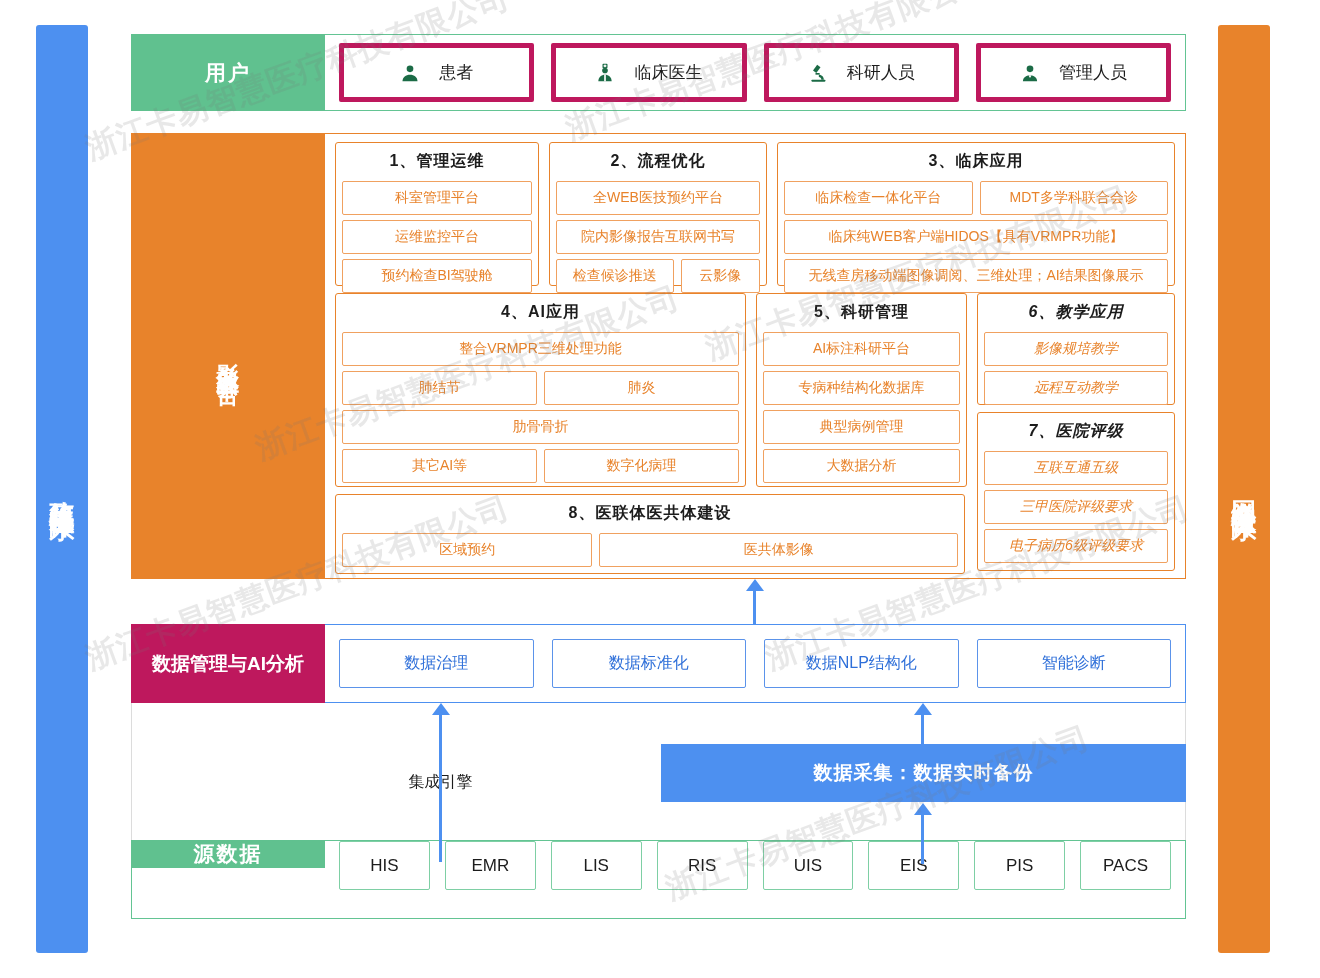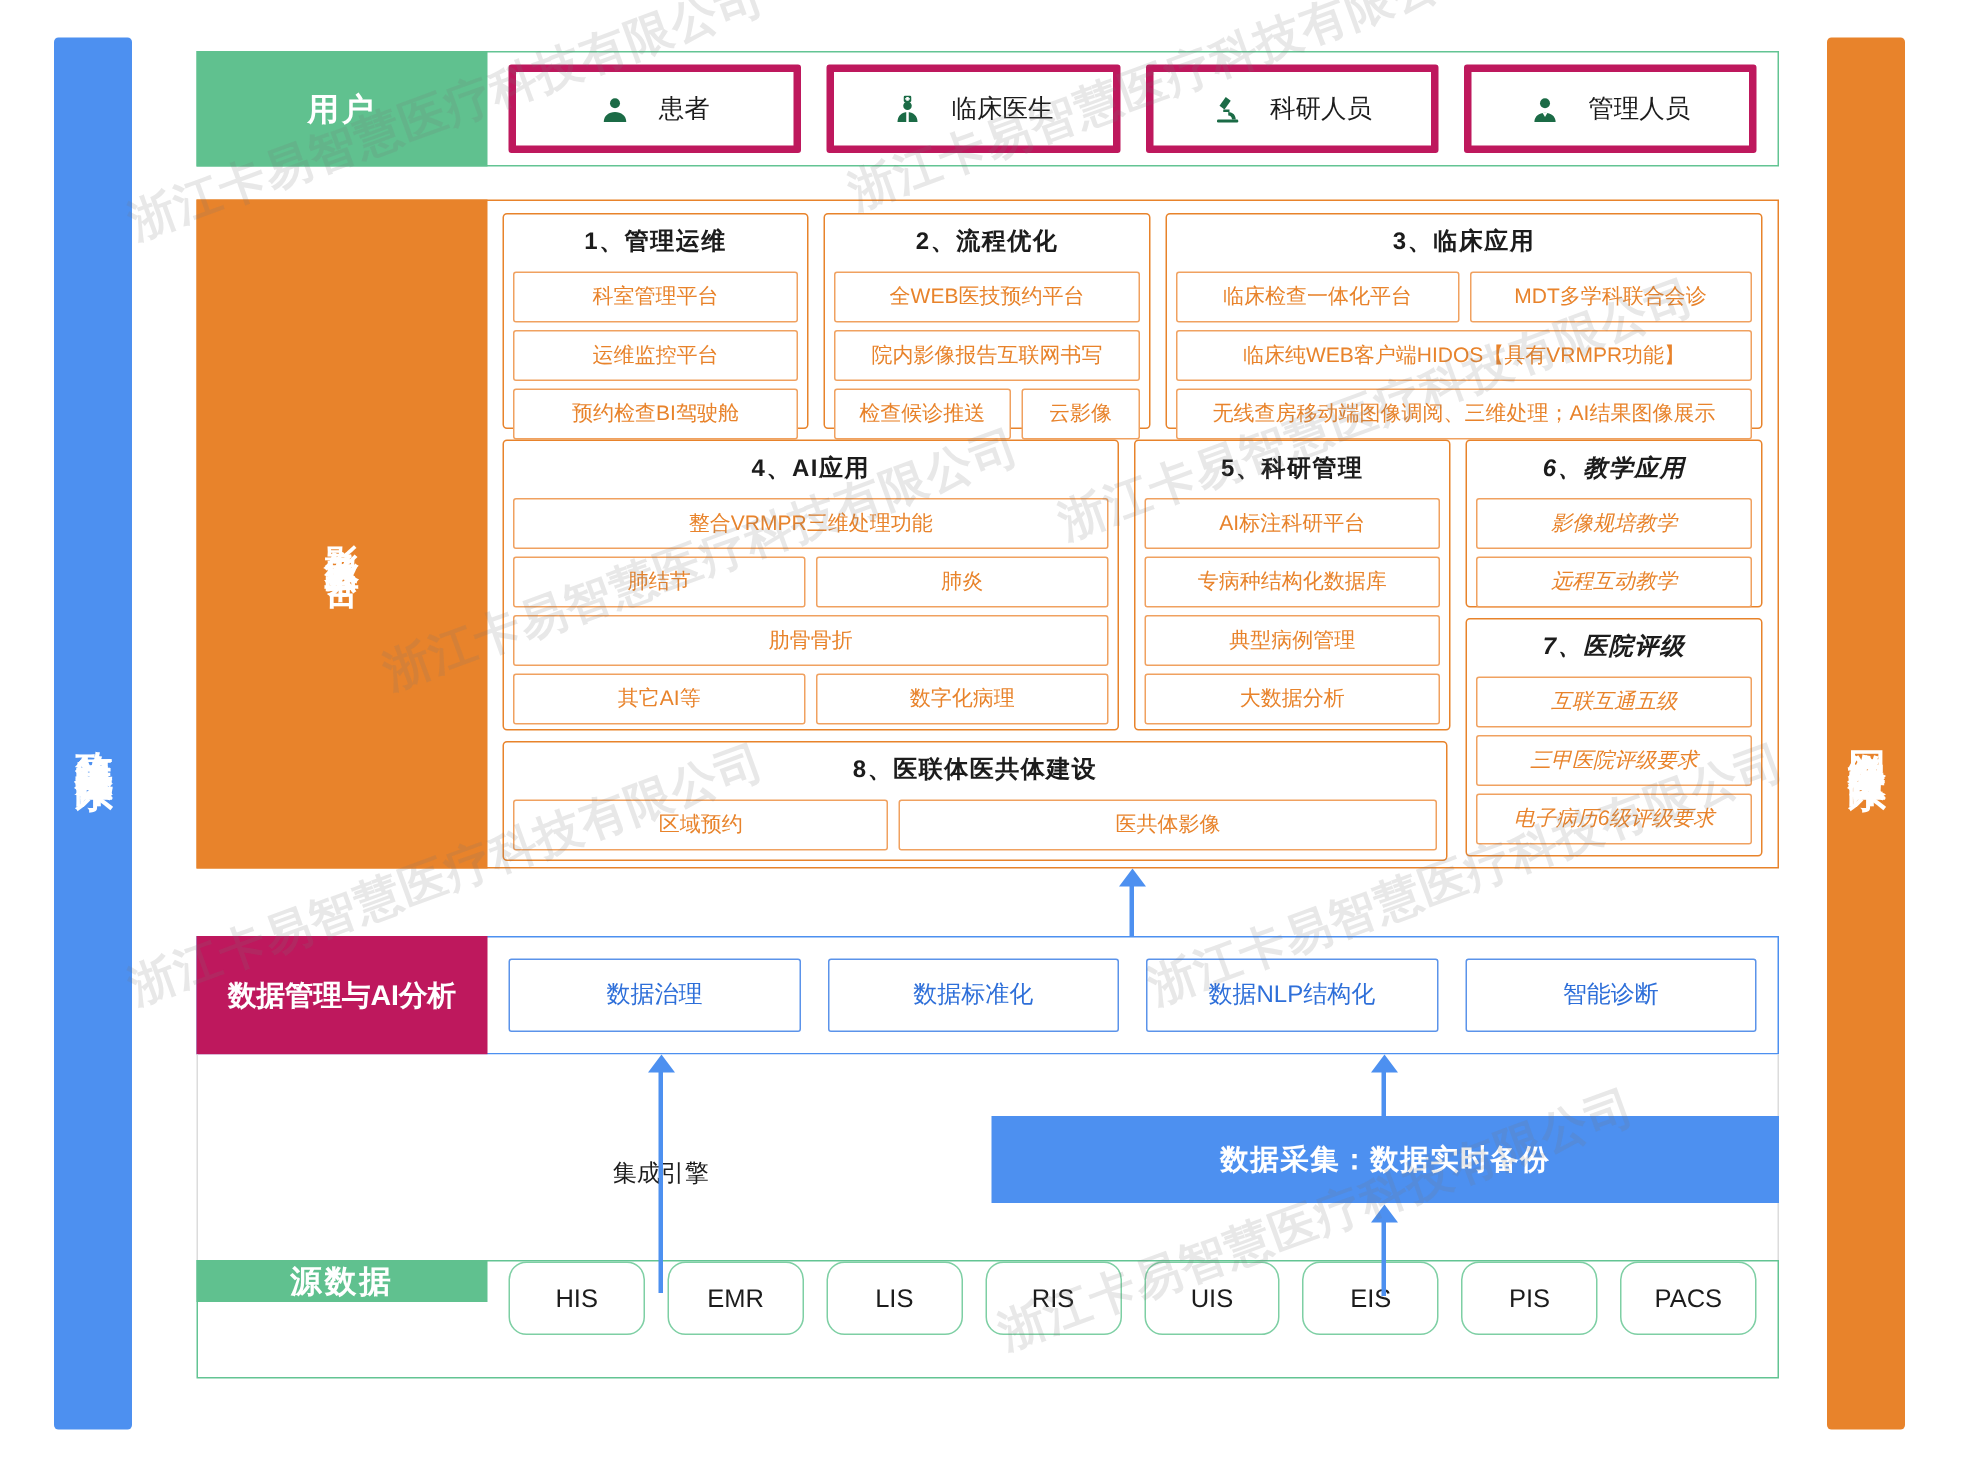--- a/index.html
+++ b/index.html
@@ -80,21 +80,21 @@
   #engine-label{left:368px;top:770px;width:145px;height:24px;color:#1c1c1c;font-size:16px;
     display:flex;align-items:center;justify-content:center;}
 
   
   #source-row{left:131px;top:840px;width:1055px;height:79px;border:1px solid #63c493;
     background:#fff;box-sizing:border-box;display:flex;align-items:flex-start;}
   #source-label{width:194px;background:#60c18f;color:#fff;font-size:21px;font-weight:700;
     display:flex;align-items:center;justify-content:center;letter-spacing:2px;flex:none;
     margin:-1px 0 -1px -1px;}
   #source-items{flex:1;display:flex;align-items:center;gap:15px;padding:0 14px;}
-  .src-box{flex:1;height:47px;border:1px solid #7ecfa4;border-radius:12px;background:#fff;
+  .src-box{flex:1;height:47px;border:1px solid #7ecfa4;border-radius:2px;background:#fff;
     display:flex;align-items:center;justify-content:center;color:#1c1c1c;font-size:17px;}
   .arrow-line{position:absolute;width:3px;background:#4d90f0;z-index:3;}
 </style>
 </head>
 <body>
 
 <div id="watermark">
   <span style="left:80px;top:130px;">浙江卡易智慧医疗科技有限公司</span>
   <span style="left:560px;top:110px;">浙江卡易智慧医疗科技有限公司</span>
   <span style="left:700px;top:330px;">浙江卡易智慧医疗科技有限公司</span>

